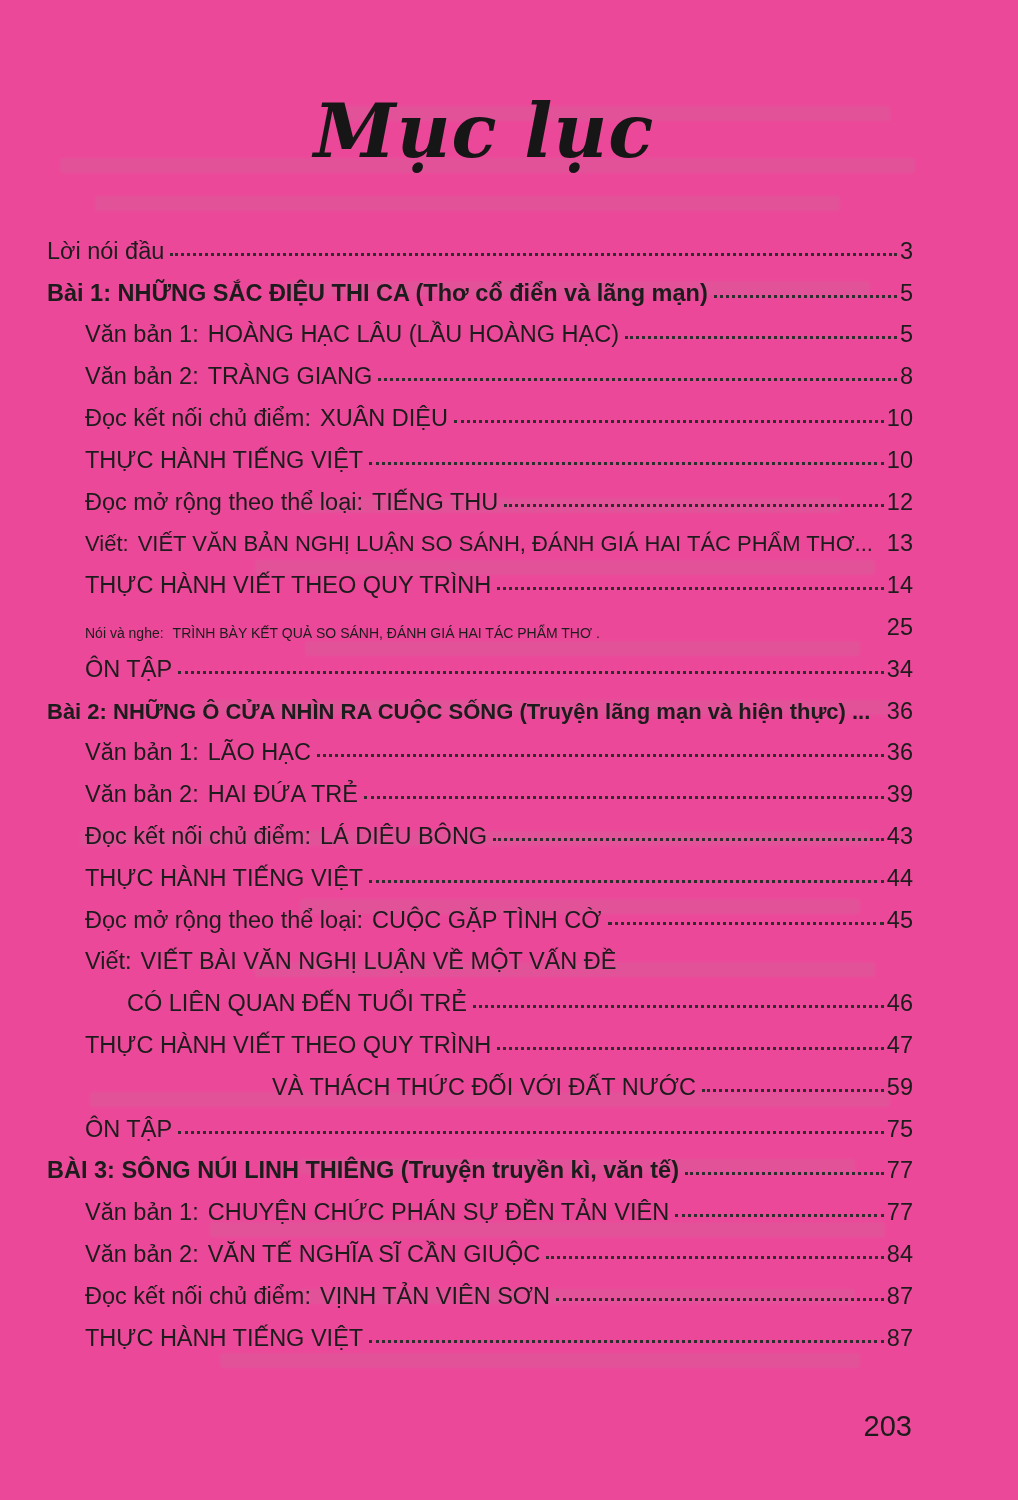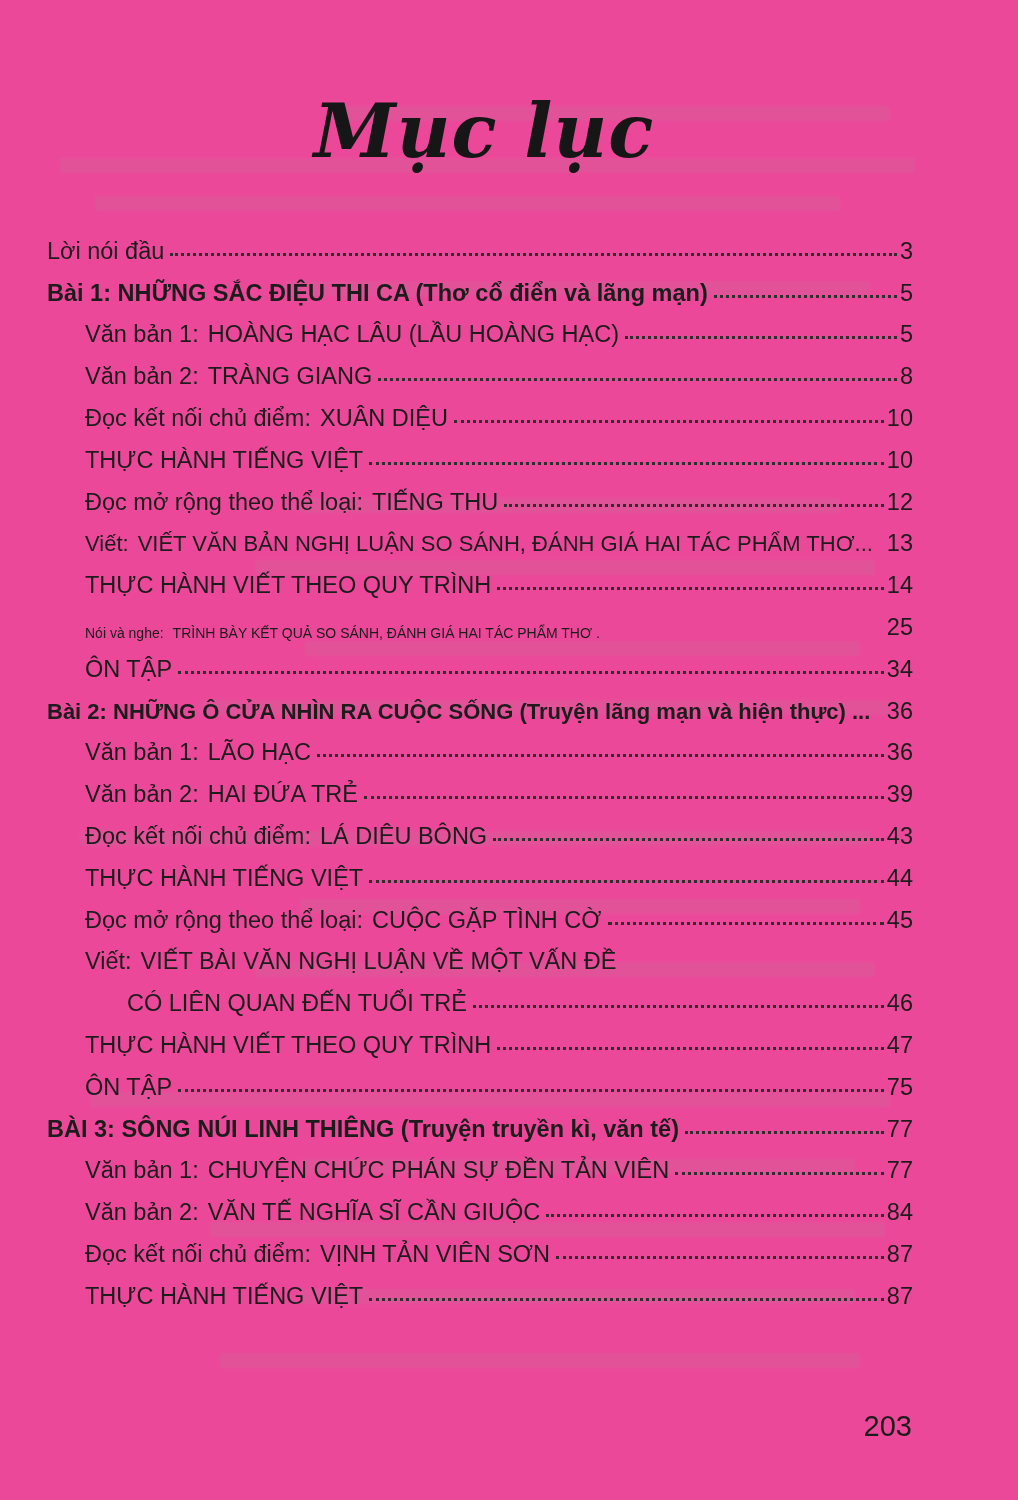--- a/index.html
+++ b/index.html
@@ -191,20 +191,25 @@
       <div class="row ind2">
     <span class="lbl"><span class="text">CÓ LIÊN QUAN ĐẾN TUỔI TRẺ</span></span>
     <span class="leader"></span>
     <span class="pg">46</span>
   </div>
       <div class="row ind1">
     <span class="lbl"><span class="text">THỰC HÀNH VIẾT THEO QUY TRÌNH</span></span>
     <span class="leader"></span>
     <span class="pg">47</span>
   </div>
+      <div class="row ind3">
+    <span class="lbl"><span class="text">VÀ THÁCH THỨC ĐỐI VỚI ĐẤT NƯỚC</span></span>
+    <span class="leader"></span>
+    <span class="pg">59</span>
+  </div>
       <div class="row ind1">
     <span class="lbl"><span class="text">ÔN TẬP</span></span>
     <span class="leader"></span>
     <span class="pg">75</span>
   </div>
       <div class="row ind0 bold">
     <span class="lbl"><span class="text">BÀI 3: SÔNG NÚI LINH THIÊNG (Truyện truyền kì, văn tế)</span></span>
     <span class="leader"></span>
     <span class="pg">77</span>
   </div>

